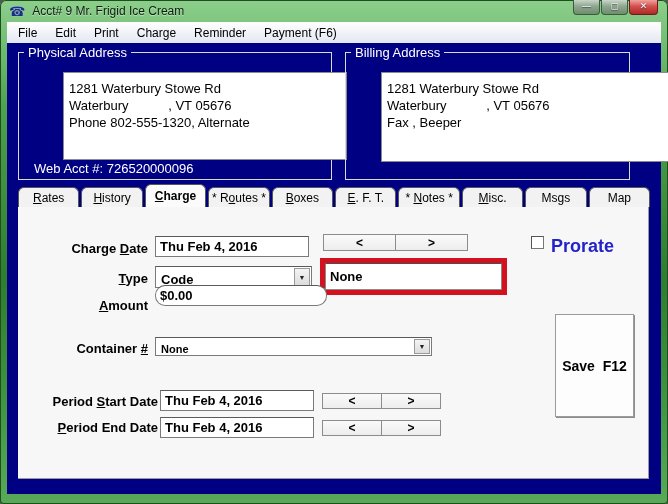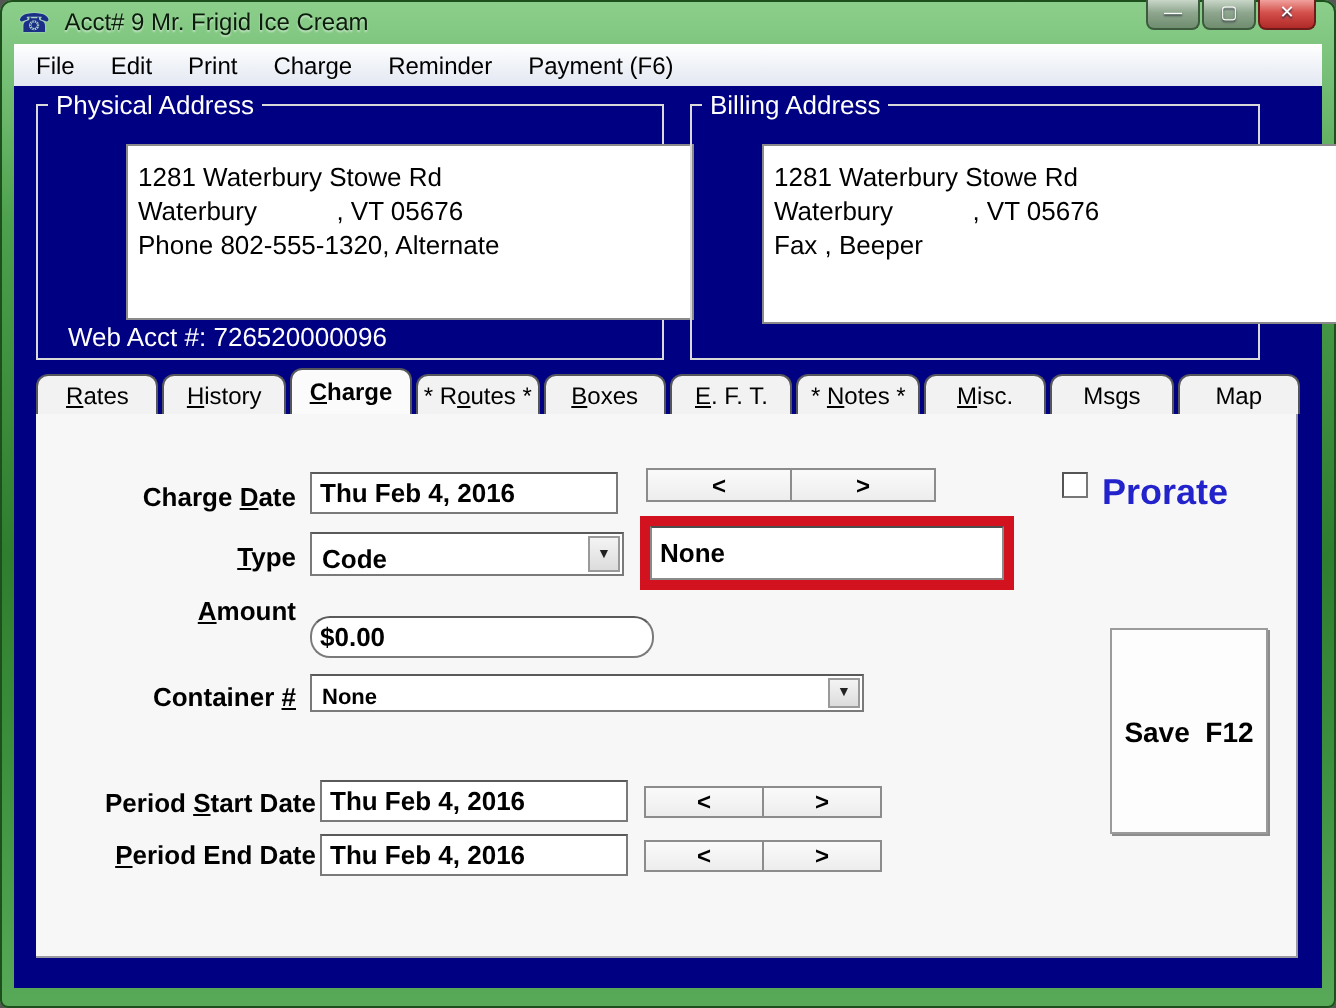--- a/index.html
+++ b/index.html
@@ -160,21 +160,21 @@
     <div class="flabel" style="left:0;top:64px;"><span></span><span class="key">T</span><span>ype</span></div>
     <div class="combo" style="left:137px;top:59px;width:157px;height:22px;">
       <span>Code</span>
       <span class="arrow">▼</span>
     </div>
     <div class="redbox">
       <div class="tfield">None</div>
     </div>
 
     <div class="flabel" style="left:0;top:91px;"><span></span><span class="key">A</span><span>mount</span></div>
-    <div class="tfield" style="left:137px;top:101px;width:172px;height:21px;border-radius:10px;">$0.00</div>
+    <div class="tfield" style="left:137px;top:78px;width:172px;height:21px;border-radius:10px;">$0.00</div>
 
     <div class="flabel" style="left:0;top:134px;"><span>Container </span><span class="key">#</span><span></span></div>
     <div class="combo" style="left:137px;top:130px;width:277px;height:19px;font-size:11px;">
       <span>None</span>
       <span class="arrow">▼</span>
     </div>
 
     <div class="save-btn">Save  F12</div>
 
     <div class="flabel" style="left:10px;top:187px;"><span>Period </span><span class="key">S</span><span>tart Date</span></div>

